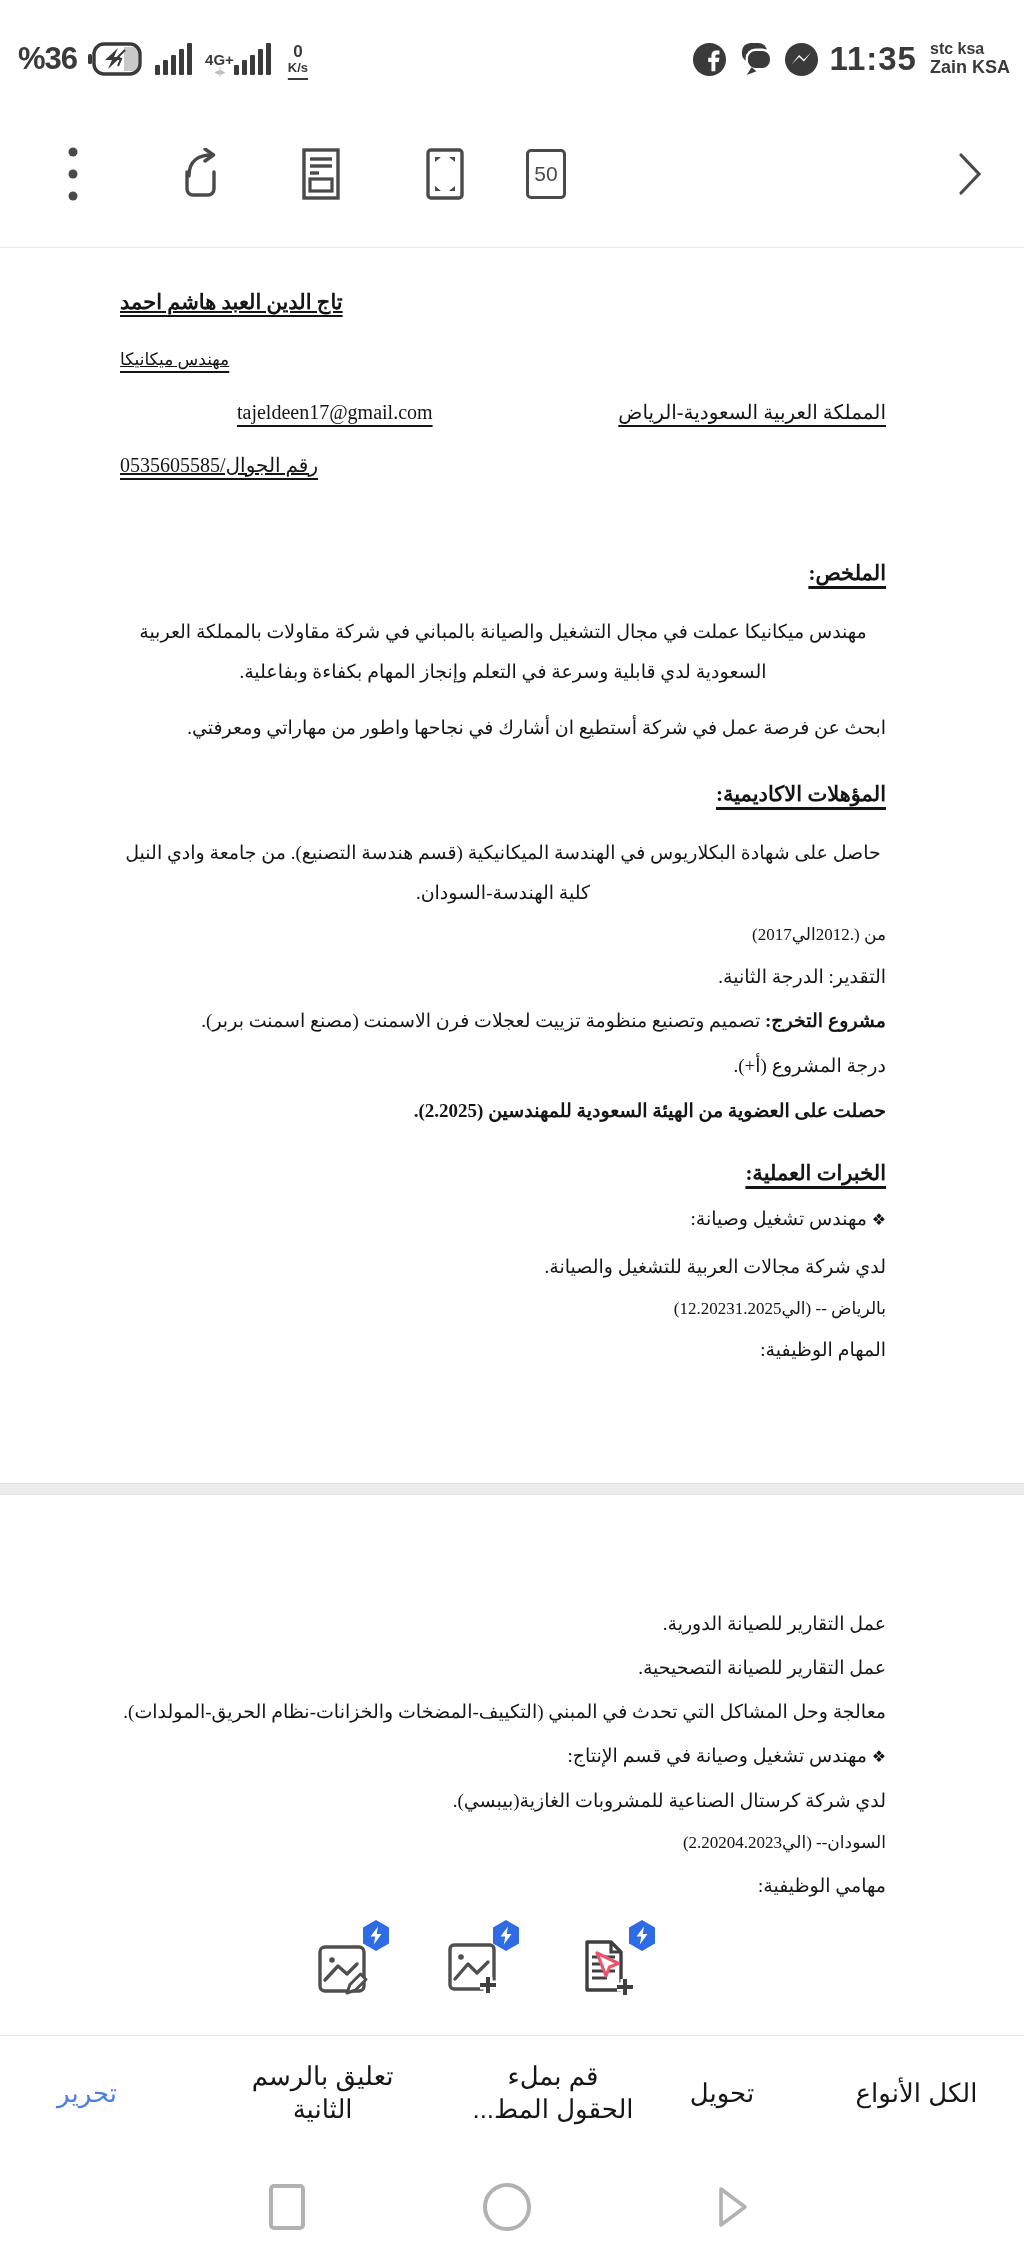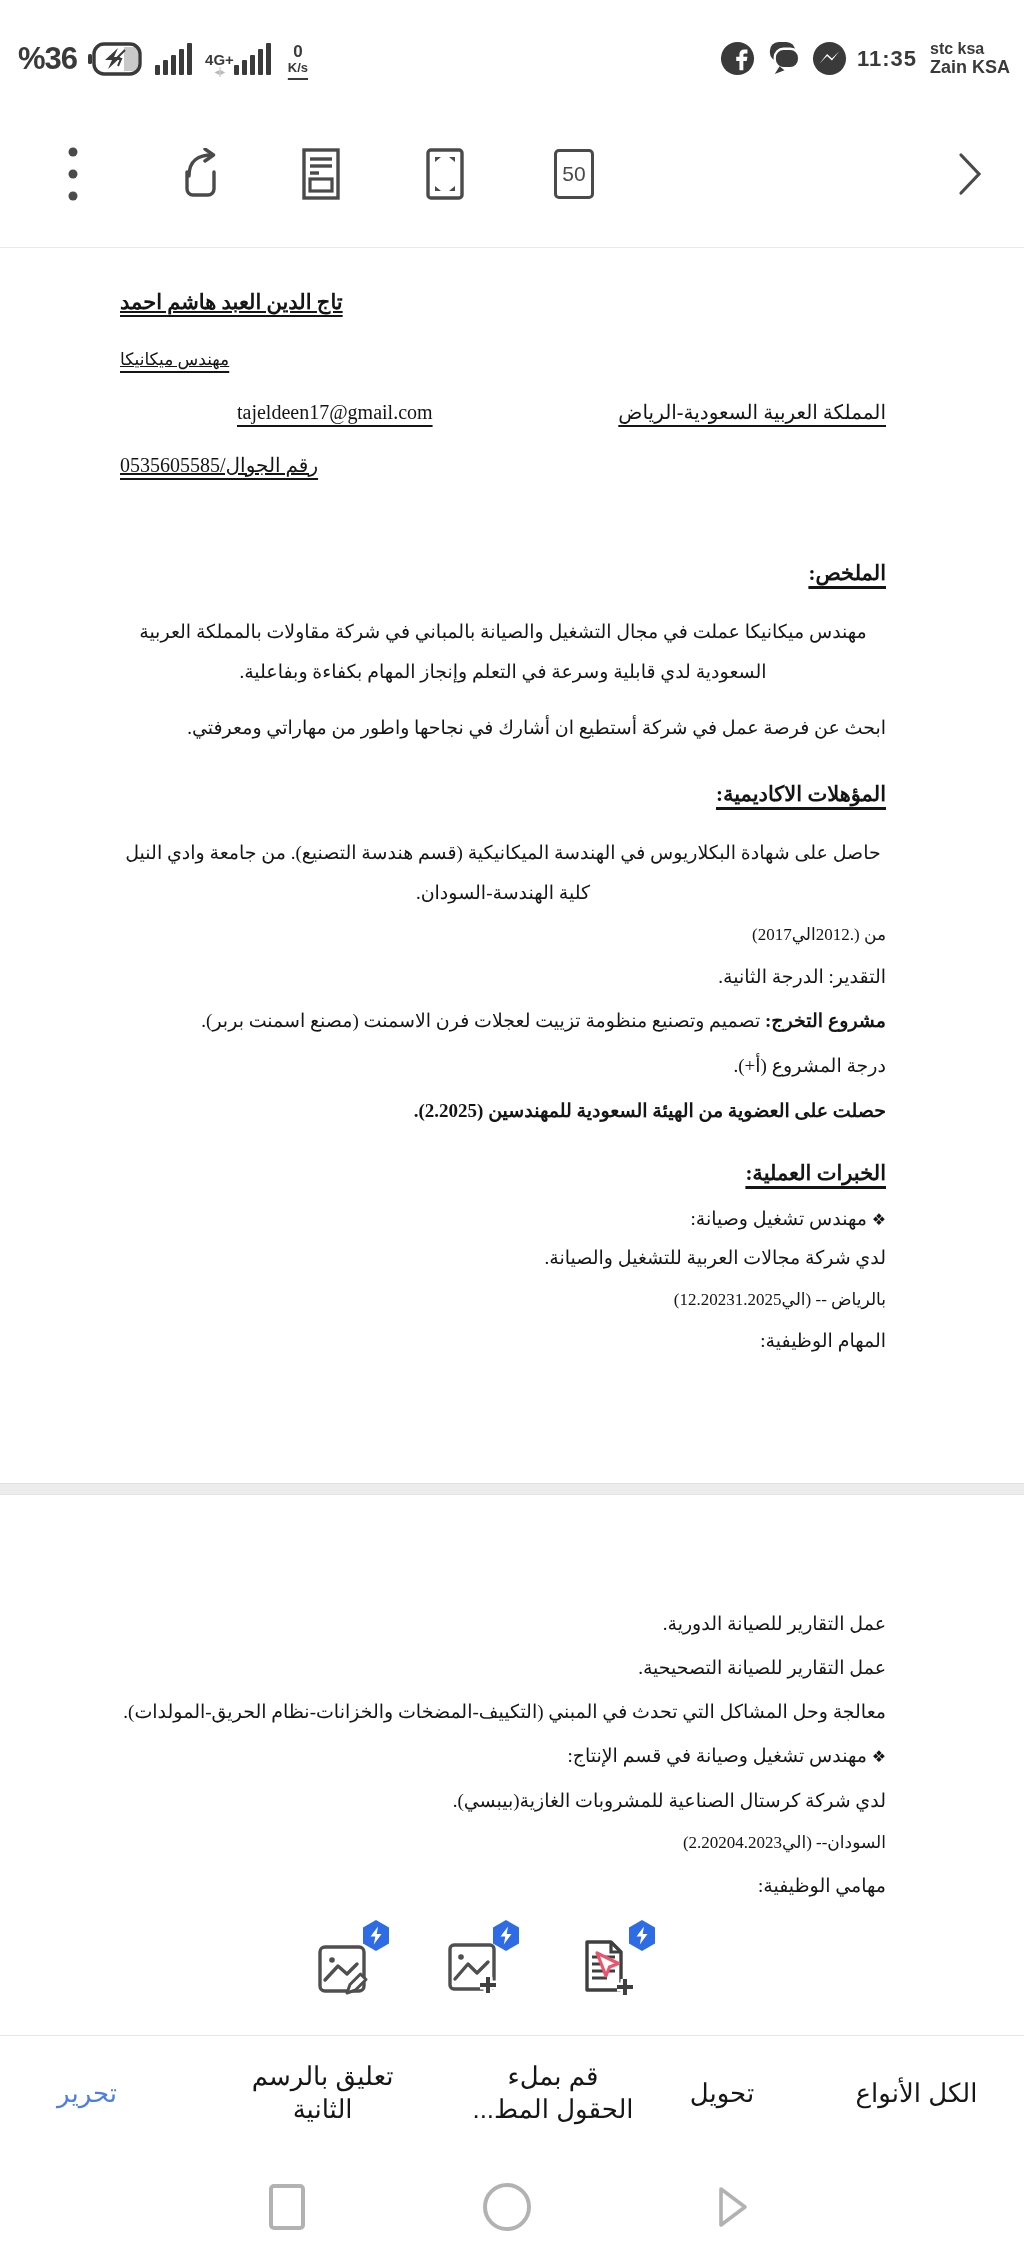--- a/index.html
+++ b/index.html
@@ -5,21 +5,21 @@
   * { margin:0; padding:0; box-sizing:border-box; }
   html,body { width:1024px; height:2263px; background:#fff; overflow:hidden;
               font-family:"Liberation Sans", sans-serif; }
 
   
   #status-bar { position:absolute; top:0; left:0; width:1024px; height:100px;
                 display:flex; align-items:center; padding:18px 14px 0 18px; color:#3a3a3a; }
   .sb-left { display:flex; align-items:center; gap:10px; }
   .sb-batt-pct { font-size:31px; font-weight:600; letter-spacing:-1px; }
   .sb-right { margin-left:auto; display:flex; align-items:center; gap:9px; }
-  .sb-time { font-size:22px; font-weight:600; letter-spacing:1px; }
+  .sb-time { font-size:33px; font-weight:600; letter-spacing:1px; }
   .sb-carrier { display:flex; flex-direction:column; align-items:flex-start; line-height:1.1; padding-left:4px; }
   .sb-carrier .c1 { font-size:16px; font-weight:600; }
   .sb-carrier .c2 { font-size:18px; font-weight:600; }
   .net-block { display:flex; align-items:flex-end; gap:2px; }
   .net-label { display:flex; flex-direction:column; align-items:center; line-height:1; margin-right:-2px; }
   .net-label .g { font-size:15px; font-weight:700; }
   .net-label .ar { font-size:10px; color:#b9b9b9; letter-spacing:-1px; }
   .speed { display:flex; flex-direction:column; align-items:center; line-height:1.05; margin-left:4px; }
   .speed .v { font-size:17px; font-weight:700; }
   .speed .u { font-size:13px; font-weight:700; }
@@ -174,21 +174,21 @@
   </span>
   <span class="tb-icon" style="left:445px;">
     <svg width="38" height="52" viewBox="0 0 38 52">
       <rect x="2" y="2" width="34" height="48" rx="3" fill="none" stroke="#4a4a4a" stroke-width="3.4"></rect>
       <path d="M9 14 v-5 h6 z" fill="#4a4a4a"></path>
       <path d="M29 14 v-5 h-6 z" fill="#4a4a4a"></path>
       <path d="M9 38 v5 h6 z" fill="#4a4a4a"></path>
       <path d="M29 38 v5 h-6 z" fill="#4a4a4a"></path>
     </svg>
   </span>
-  <span class="tb-icon" style="left:574px;">
+  <span class="tb-icon" style="left:546px;">
     <span class="page50">50</span>
   </span>
   <span class="tb-icon" style="left:970px;">
     <svg width="30" height="48" viewBox="0 0 30 48">
       <path d="M6 5 L24 24 L6 43" fill="none" stroke="#4a4a4a" stroke-width="3.2" stroke-linecap="round"></path>
     </svg>
   </span>
 </div>
 
 <div class="page" id="page1">
@@ -224,21 +224,21 @@
   <div class="line" style="margin-top:17px;">درجة المشروع (أ+).</div>
   <div class="line b" style="margin-top:17px;">حصلت على العضوية من الهيئة السعودية للمهندسين (2.2025).</div>
 
   <div class="line" style="margin-top:34px;">
     <span class="heading">الخبرات العملية:</span>
   </div>
   <div class="line" style="margin-top:17px;">
     <span class="bullet">❖</span>
     <span>مهندس تشغيل وصيانة:</span>
   </div>
-  <div class="line" style="margin-top:10px;">لدي شركة مجالات العربية للتشغيل والصيانة.</div>
+  <div class="line" style="margin-top:19px;">لدي شركة مجالات العربية للتشغيل والصيانة.</div>
   <div class="ltrline" style="margin-top:14px;">(12.2023الي1.2025) -- بالرياض</div>
   <div class="line" style="margin-top:13px;">المهام الوظيفية:</div>
 </div>
 
 <div id="page-break"></div>
 
 <div class="page" id="page2">
   <div class="line" style="margin-top:115px;">عمل التقارير للصيانة الدورية.</div>
   <div class="line" style="margin-top:16px;">عمل التقارير للصيانة التصحيحية.</div>
   <div class="line" style="margin-top:16px;">معالجة وحل المشاكل التي تحدث في المبني (التكييف-المضخات والخزانات-نظام الحريق-المولدات).</div>

